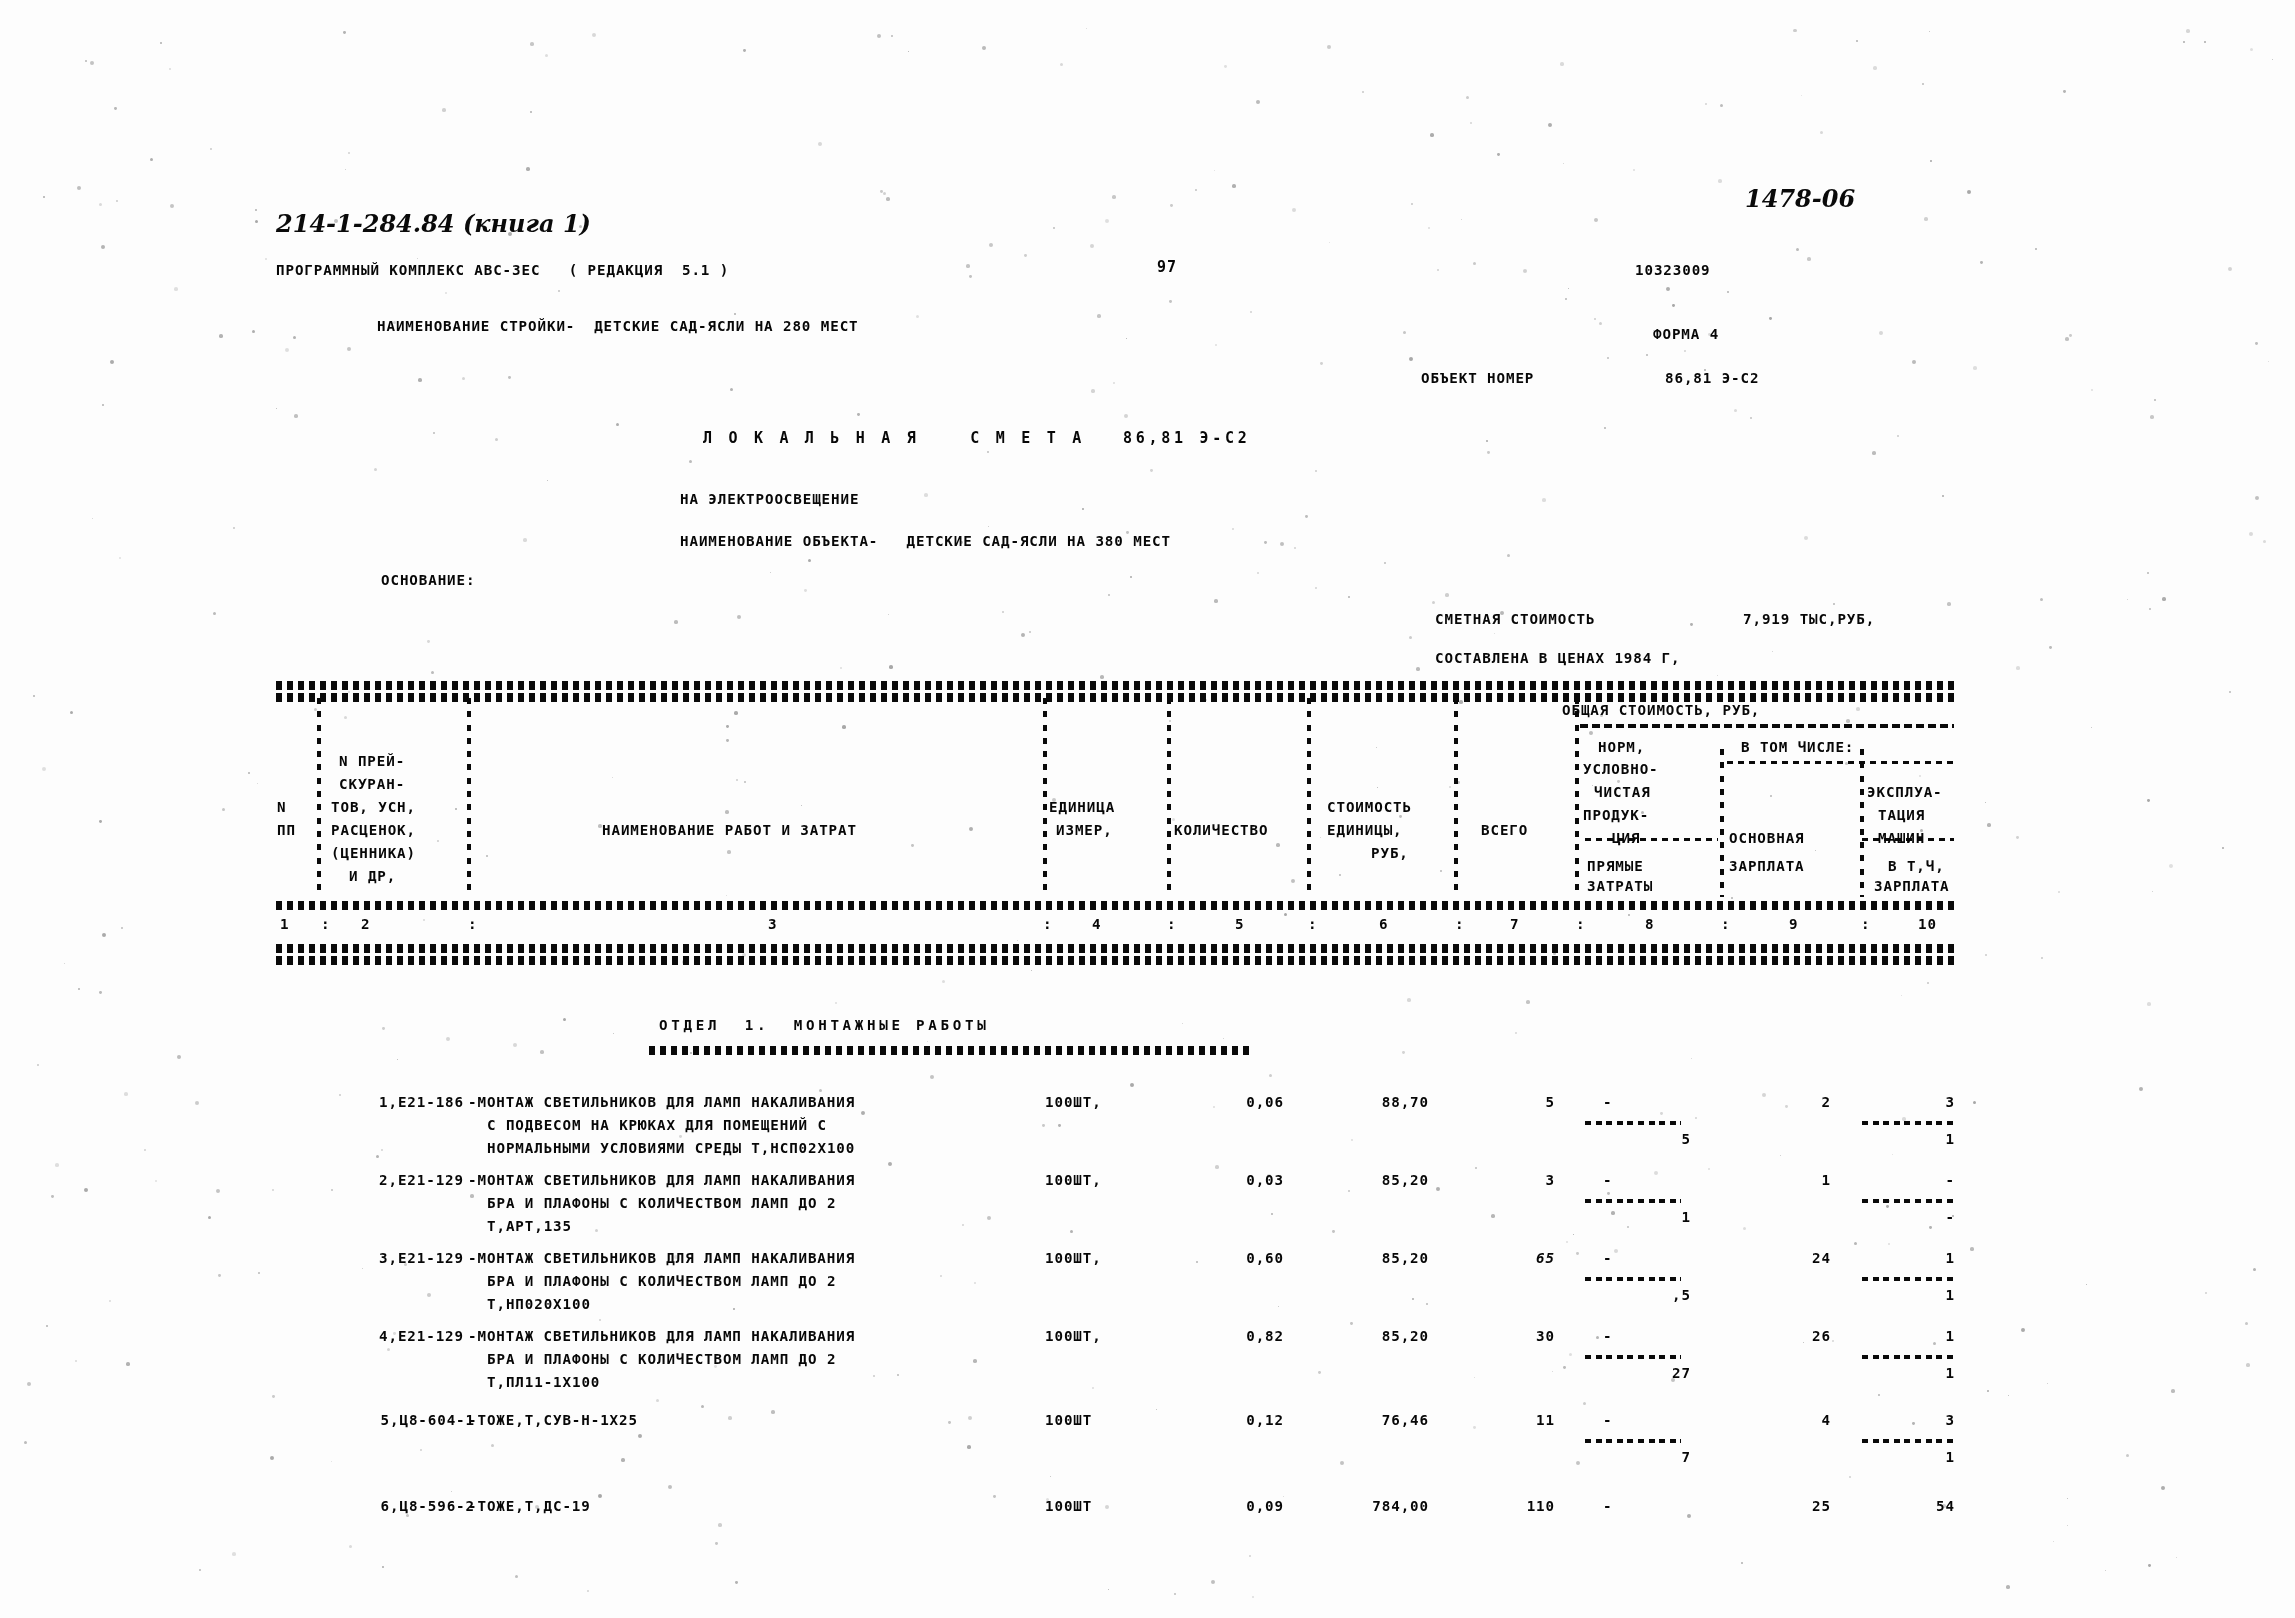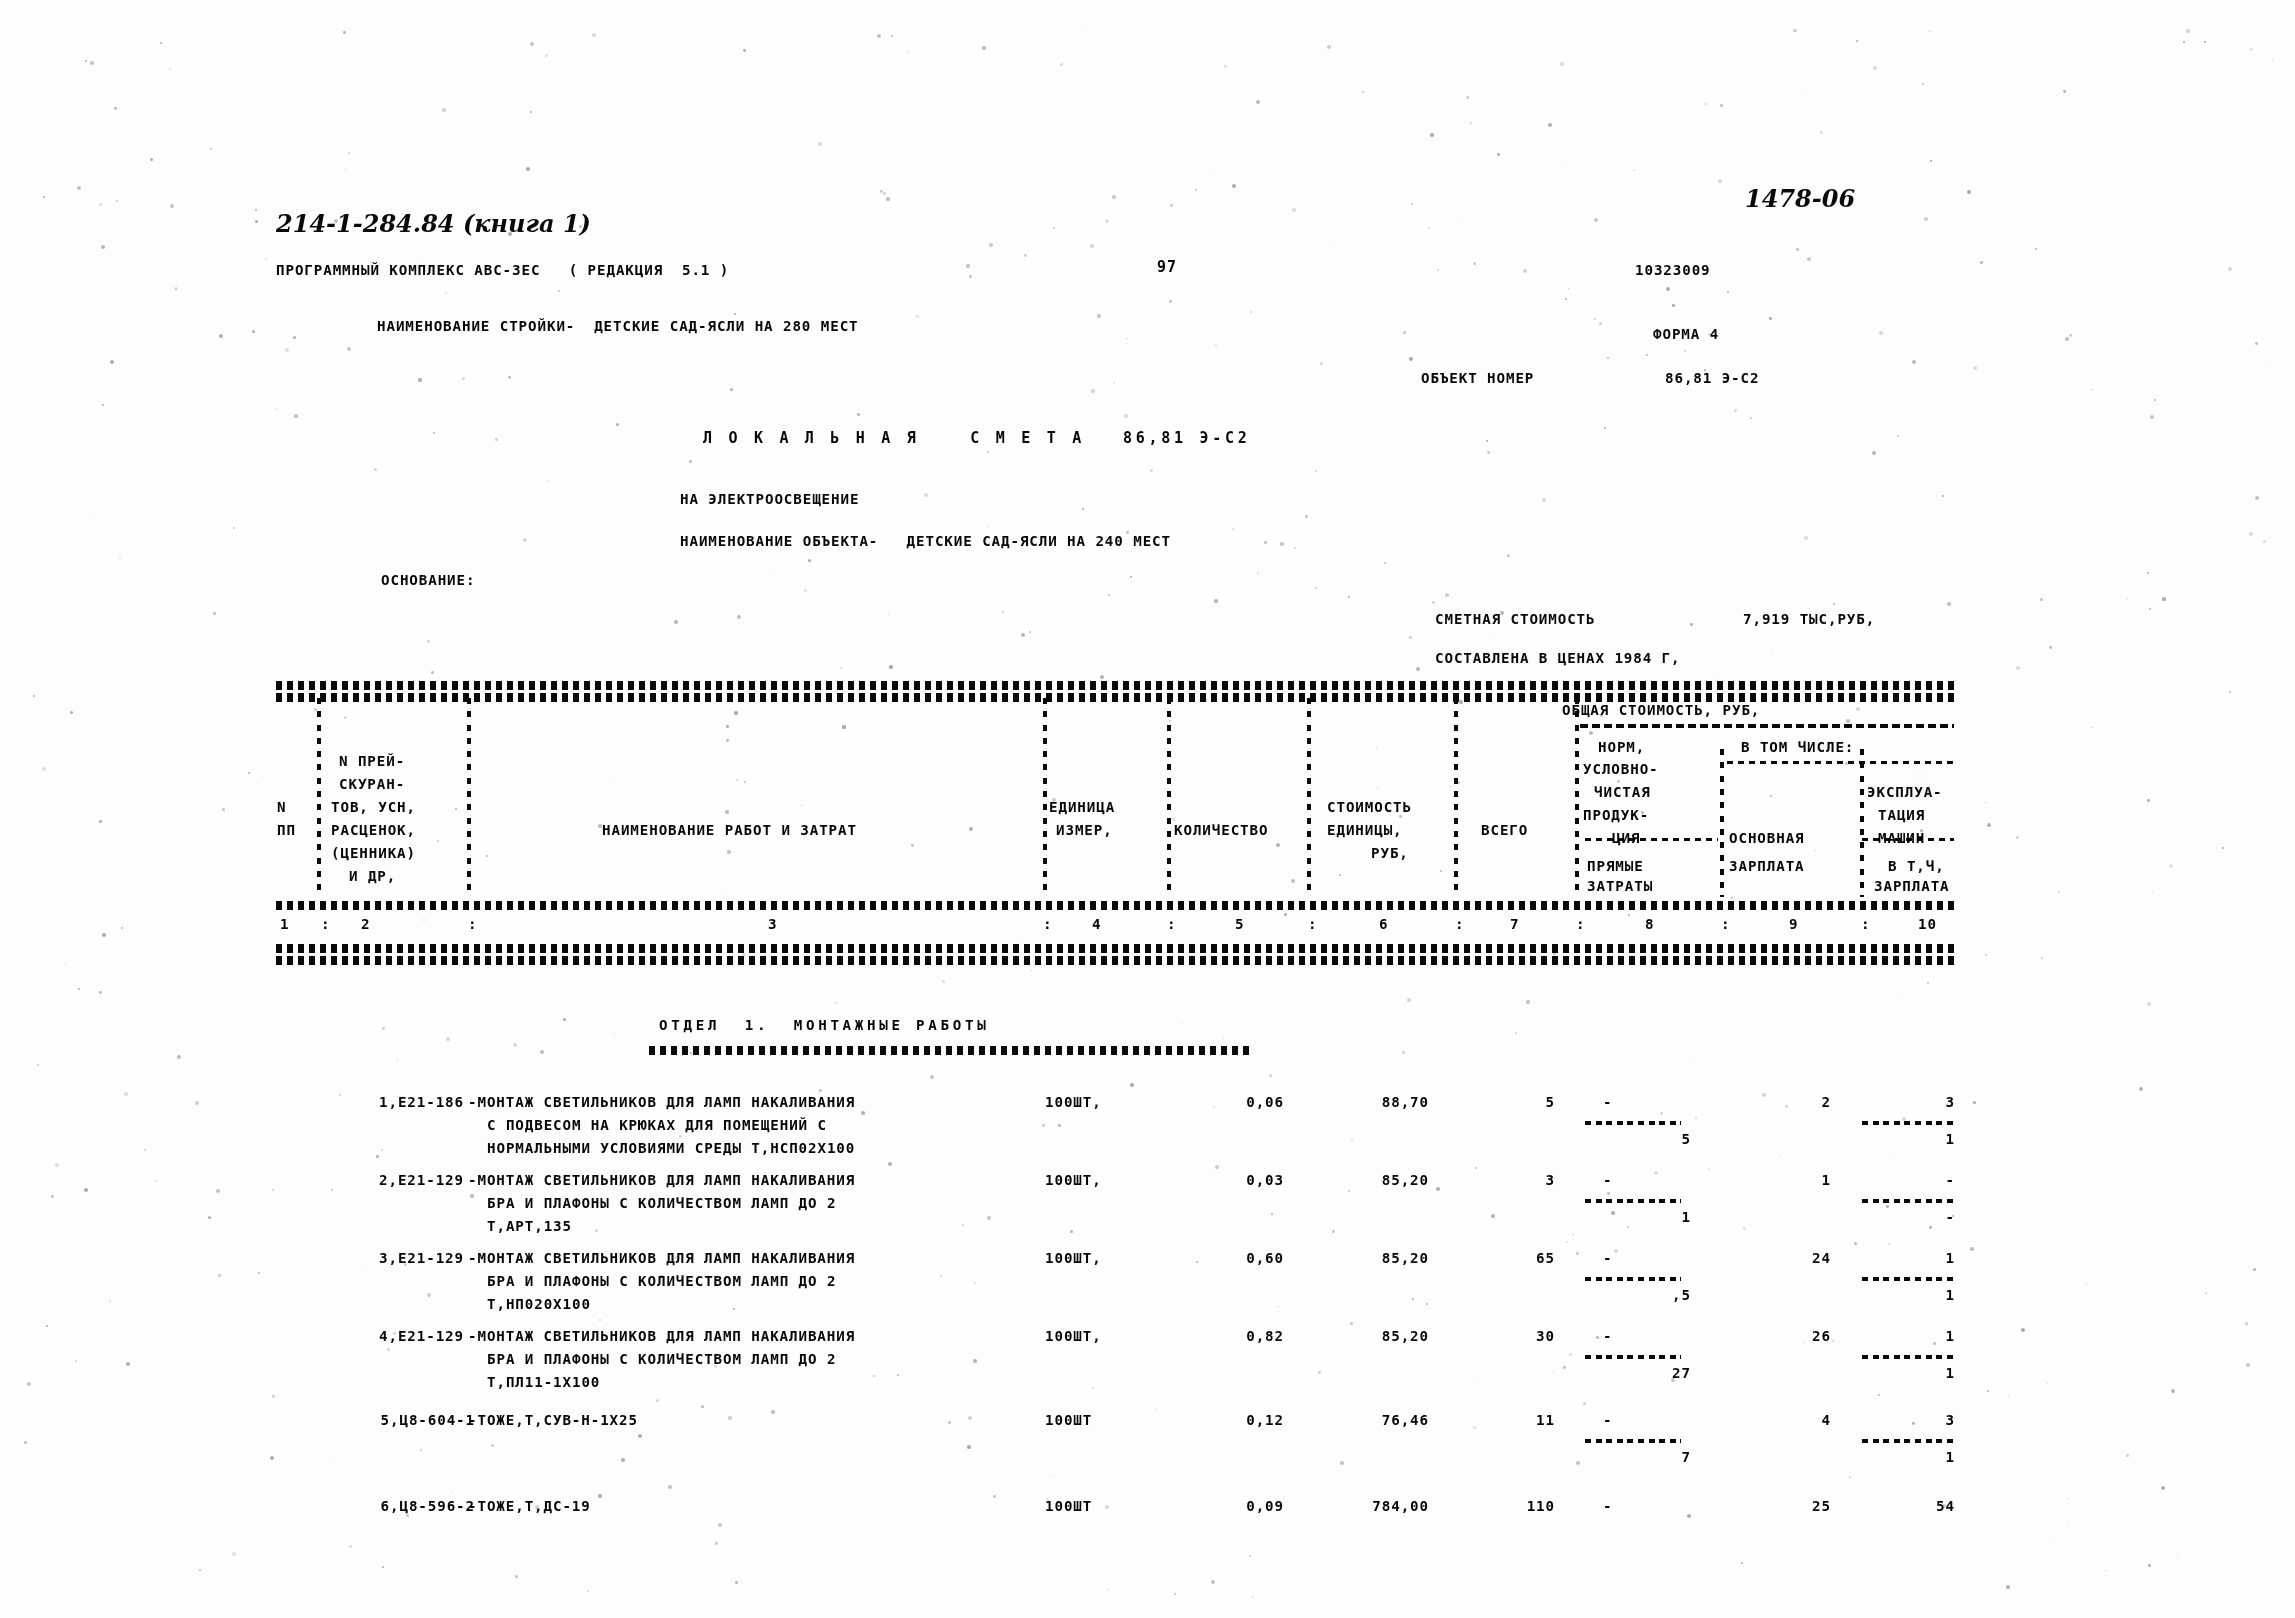--- a/index.html
+++ b/index.html
@@ -637,21 +637,21 @@
 
   <div class="tx s31" style="left:1653px; top:326px;">ФОРМА 4</div>
 
   <div class="tx s31" style="left:1421px; top:370px;">ОБЪЕКТ НОМЕР</div>
   <div class="tx s31" style="left:1665px; top:370px;">86,81 Э-С2</div>
 
   <div class="tx s33 wide2" style="left:703px; top:429px;">Л О К А Л Ь Н А Я    С М Е Т А   86,81 Э-С2</div>
 
   <div class="tx s31" style="left:680px; top:491px;">НА ЭЛЕКТРООСВЕЩЕНИЕ</div>
 
-  <div class="tx s31" style="left:680px; top:533px;">НАИМЕНОВАНИЕ ОБЪЕКТА-   ДЕТСКИЕ САД-ЯСЛИ НА 240 МЕСТ</div>
+  <div class="tx s31" style="left:680px; top:533px;">НАИМЕНОВАНИЕ ОБЪЕКТА-   ДЕТСКИЕ САД-ЯСЛИ НА 380 МЕСТ</div>
 
   <div class="tx s31" style="left:381px; top:572px;">ОСНОВАНИЕ:</div>
 
   <div class="tx s31" style="left:1435px; top:611px;">СМЕТНАЯ СТОИМОСТЬ</div>
   <div class="tx s31" style="left:1743px; top:611px;">7,919 ТЫС,РУБ,</div>
 
   <div class="tx s31" style="left:1435px; top:650px;">СОСТАВЛЕНА В ЦЕНАХ 1984 Г,</div>
 
   <div class="eqrule" style="left:276px; top:681px; width:1679px;"></div>
   <div class="eqrule" style="left:276px; top:693px; width:1679px;"></div>
@@ -776,21 +776,21 @@
   <div class="underbar" style="left:1862px; top:1199px; width:92px;"></div>
   <div class="tx s31 r" style="left:1865px; top:1209px; width:90px;">-</div>
 
   <div class="tx s31 r" style="left:248px; top:1250px; width:216px;">3,Е21-129</div>
   <div class="tx s31" style="left:468px; top:1250px;">-МОНТАЖ СВЕТИЛЬНИКОВ ДЛЯ ЛАМП НАКАЛИВАНИЯ</div>
   <div class="tx s31" style="left:487px; top:1273px;">БРА И ПЛАФОНЫ С КОЛИЧЕСТВОМ ЛАМП ДО 2</div>
   <div class="tx s31" style="left:487px; top:1296px;">Т,НП020Х100</div>
   <div class="tx s31" style="left:1045px; top:1250px;">100ШТ,</div>
   <div class="tx s31 r" style="left:1167px; top:1250px; width:117px;">0,60</div>
   <div class="tx s31 r" style="left:1314px; top:1250px; width:115px;">85,20</div>
-  <div class="tx s31 r" style="left:1461px; top:1250px; width:94px;">65</div>
+  <div class="tx s31 r" style="left:1461px; top:1250px; width:94px;font-style:italic;">65</div>
   <div class="tx s31" style="left:1603px; top:1250px;">-</div>
   <div class="underbar" style="left:1585px; top:1277px; width:96px;"></div>
   <div class="tx s31 r" style="left:1585px; top:1287px; width:106px;">,5</div>
   <div class="tx s31 r" style="left:1741px; top:1250px; width:90px;">24</div>
   <div class="tx s31 r" style="left:1865px; top:1250px; width:90px;">1</div>
   <div class="underbar" style="left:1862px; top:1277px; width:92px;"></div>
   <div class="tx s31 r" style="left:1865px; top:1287px; width:90px;">1</div>
 
   <div class="tx s31 r" style="left:248px; top:1328px; width:216px;">4,Е21-129</div>
   <div class="tx s31" style="left:468px; top:1328px;">-МОНТАЖ СВЕТИЛЬНИКОВ ДЛЯ ЛАМП НАКАЛИВАНИЯ</div>

